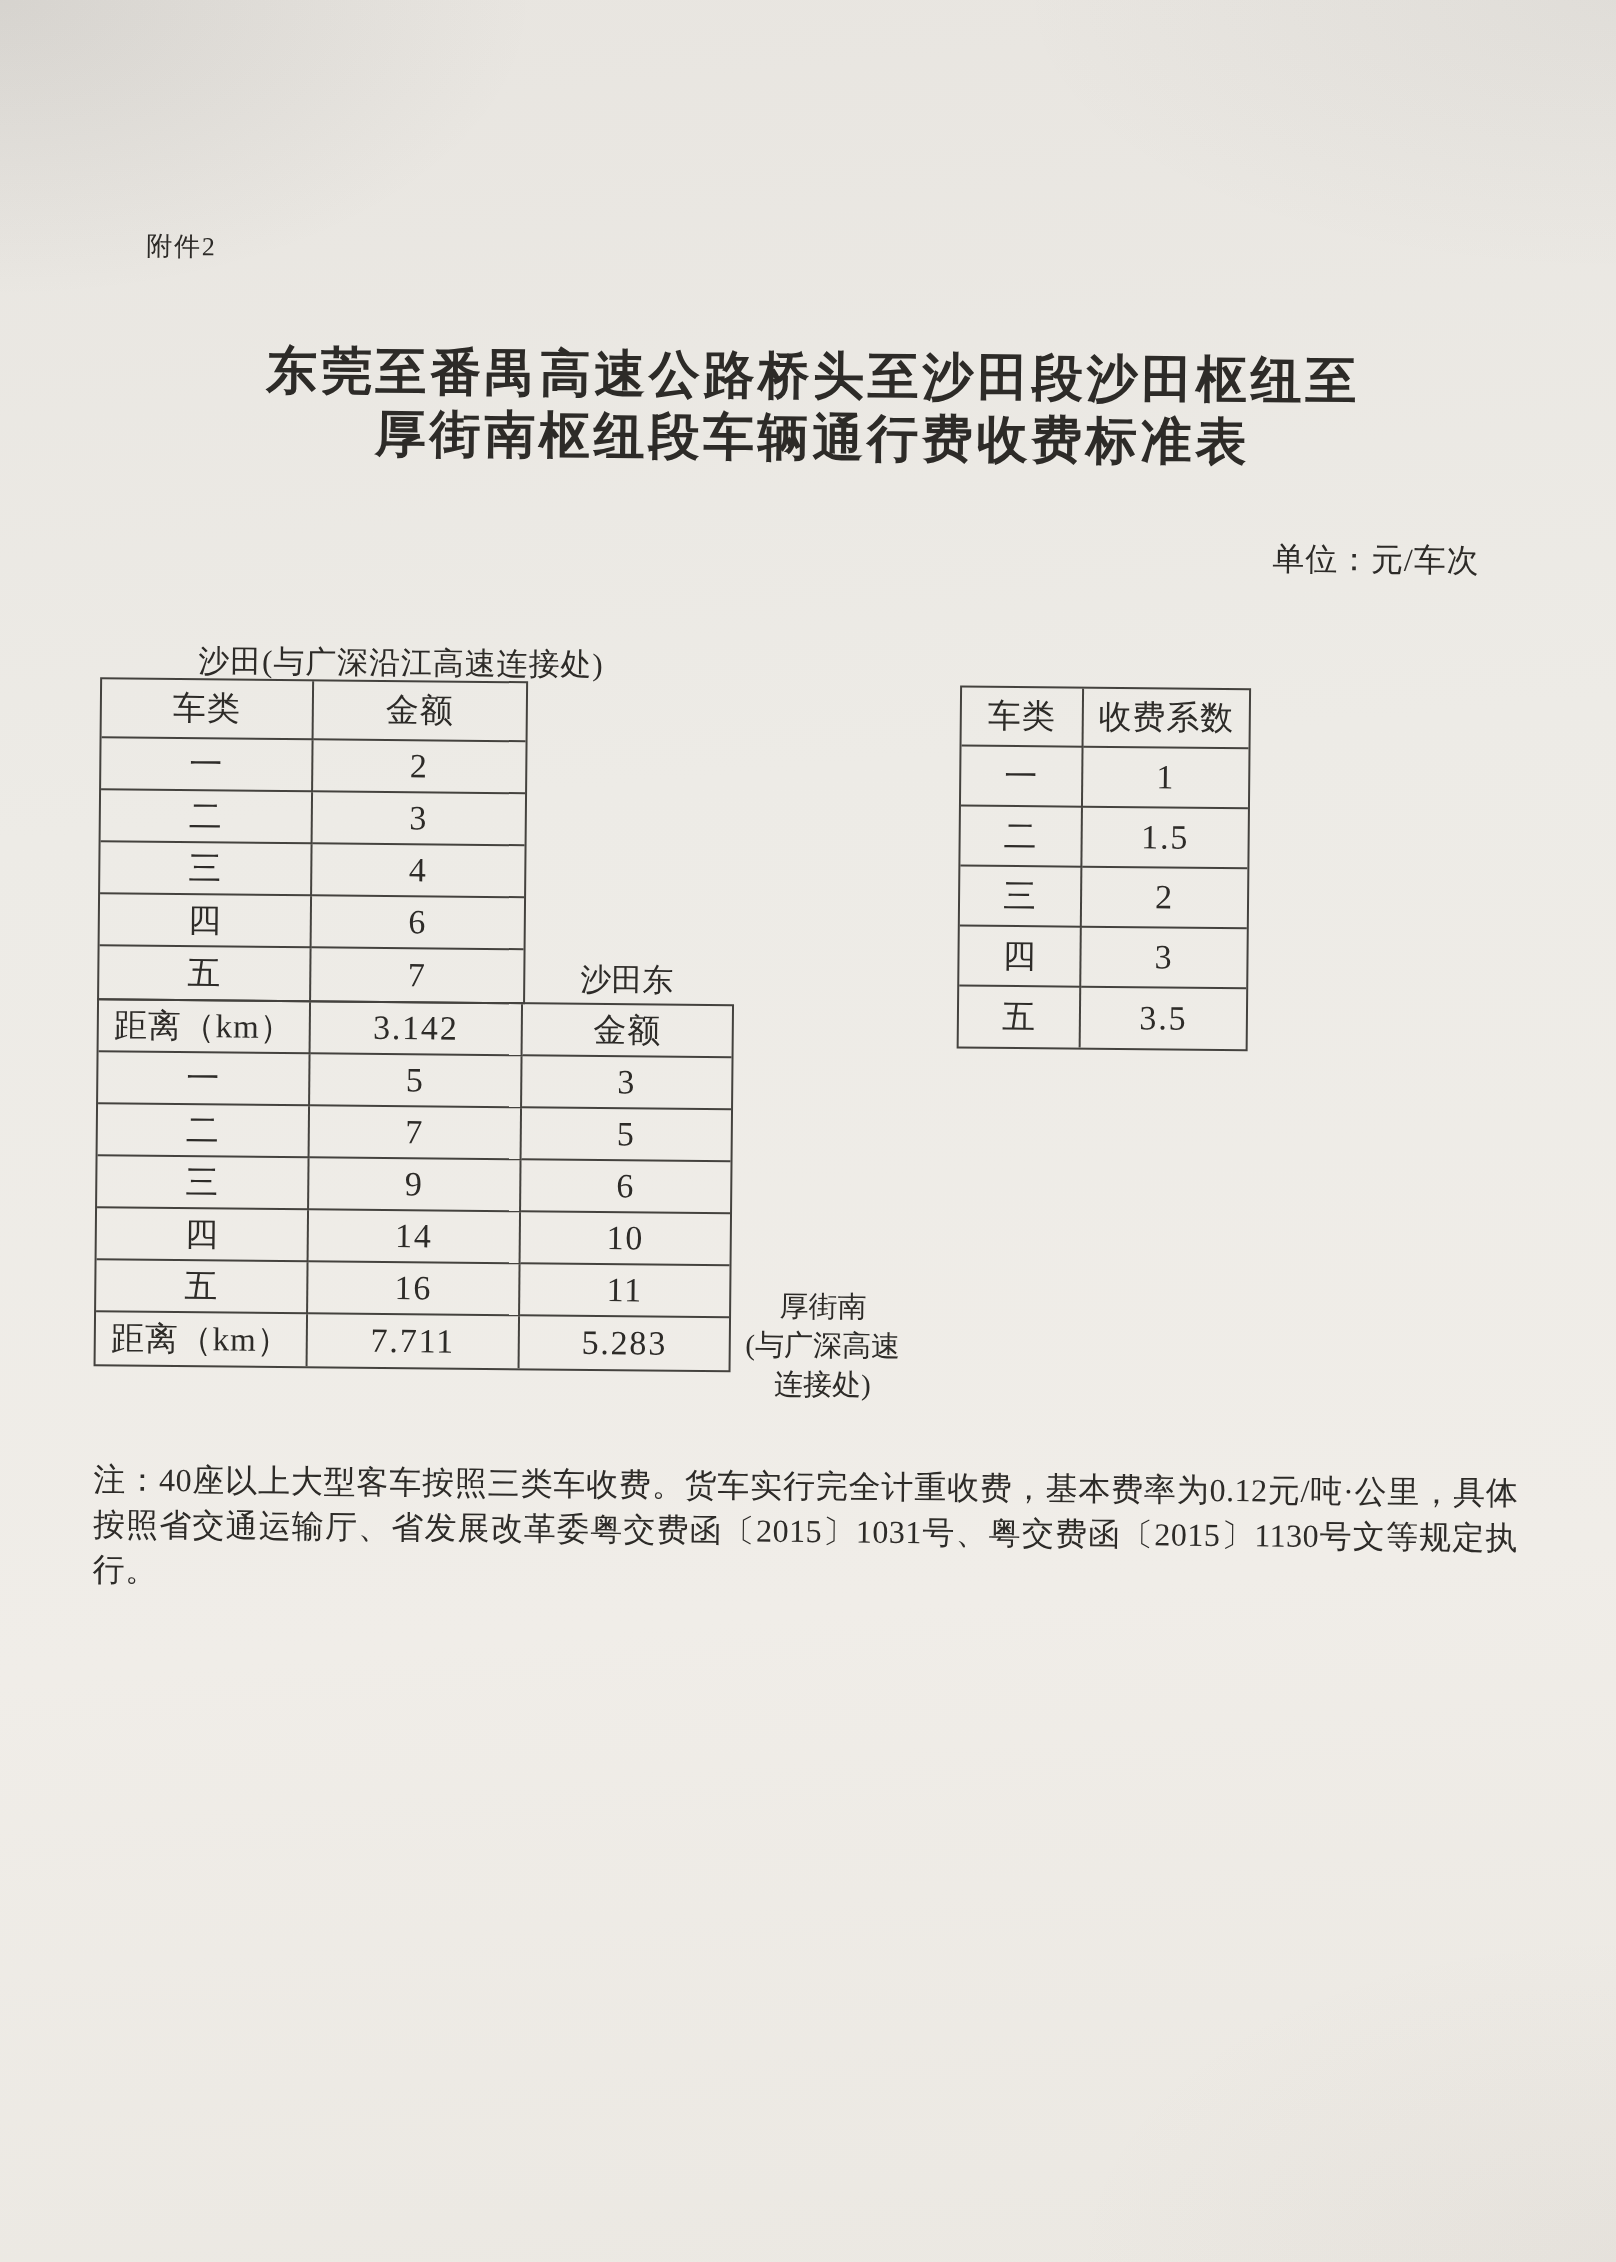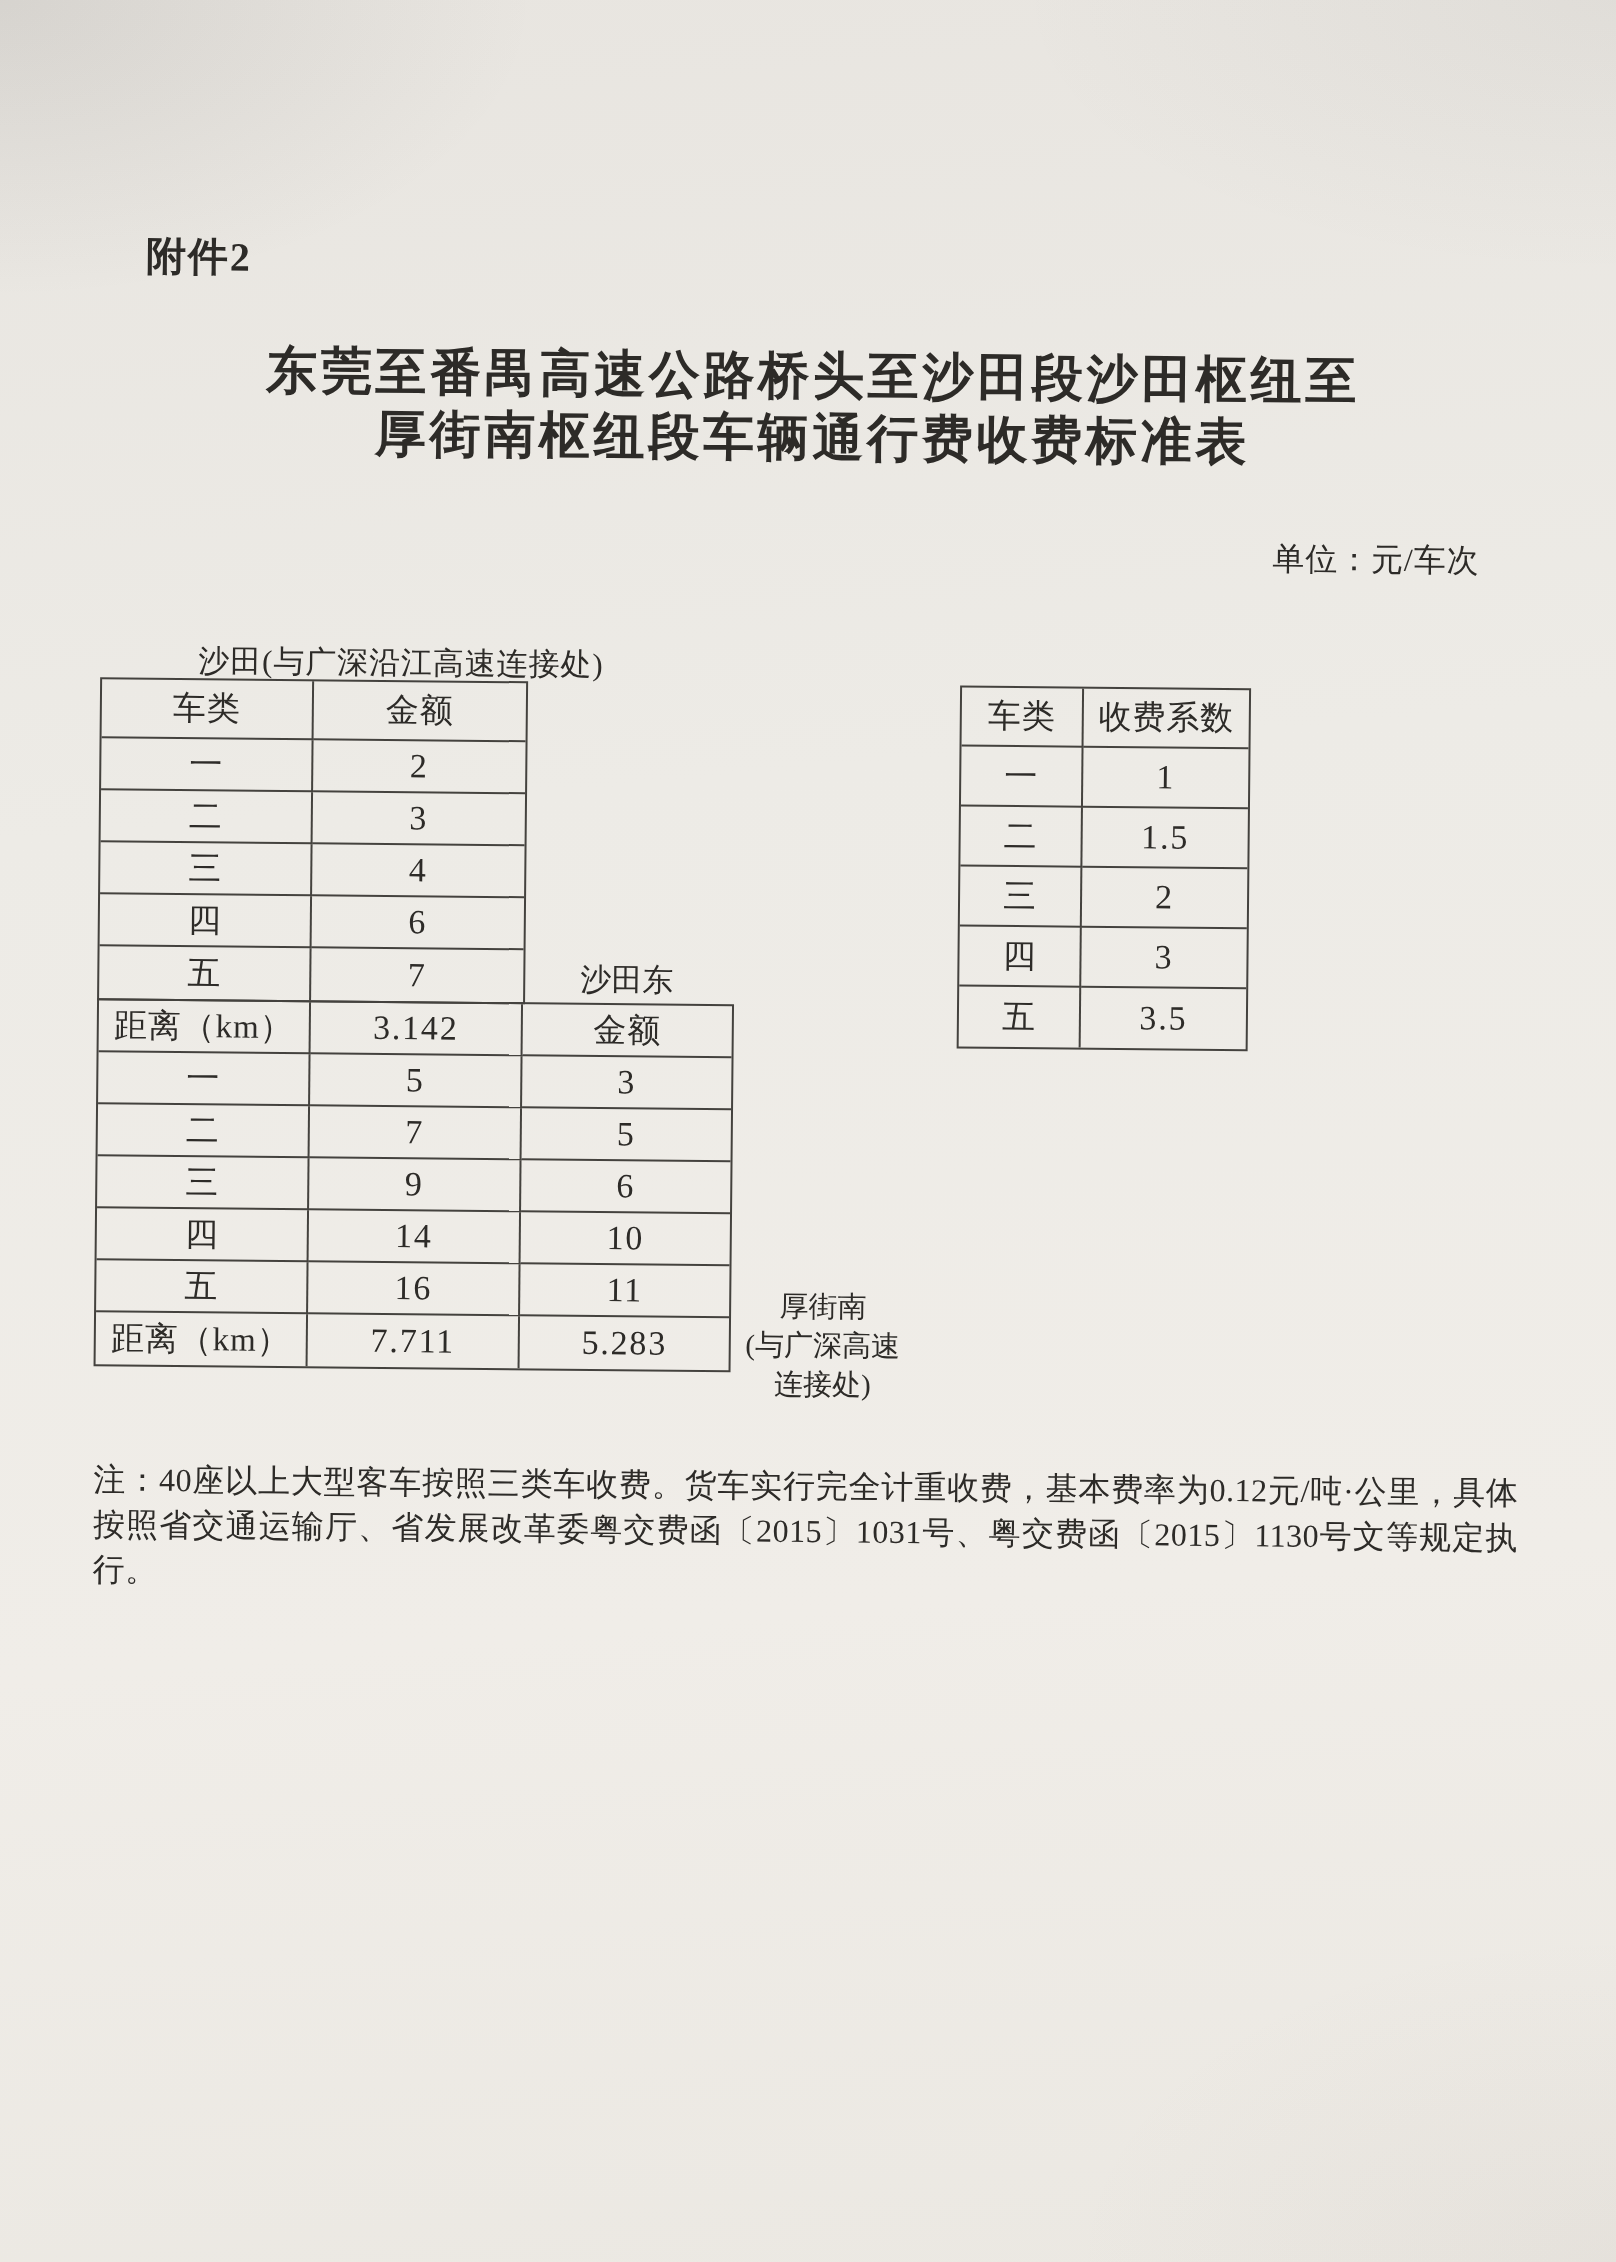--- a/index.html
+++ b/index.html
@@ -18,21 +18,21 @@
     width:1616px;height:2263px;
     overflow:hidden;
     background:
       radial-gradient(826px 459px at 0% 0%, rgba(60,58,55,0.10), transparent 65%),
       radial-gradient(1010px 459px at 100% 0%, rgba(60,58,55,0.05), transparent 60%),
       radial-gradient(918px 551px at 100% 100%, rgba(120,100,95,0.05), transparent 60%),
       linear-gradient(175deg,#e8e5e0 0%, #edebe6 35%, #f0ede8 70%, #ebe8e2 100%);
   }
   .content{position:absolute;inset:0;transform:rotate(0.55deg);transform-origin:50% 40%;}
 
-  .attach{position:absolute;left:140px;top:235px;font-size:40px;letter-spacing:1.8px;font-weight:bold;}
+  .attach{position:absolute;left:140px;top:235px;font-size:26px;letter-spacing:1.8px;}
   .title{position:absolute;left:0;right:0;top:345px;text-align:center;
          font-weight:bold;font-size:51px;line-height:62px;letter-spacing:3.7px;}
   .unit{position:absolute;left:1269px;top:533px;font-size:32px;letter-spacing:0.9px;}
 
   .station-label{position:absolute;left:196px;top:646px;font-size:31px;letter-spacing:0.9px;}
   .sde-label{position:absolute;left:523px;top:961px;width:209px;text-align:center;font-size:31px;}
   .hjn-label{position:absolute;left:712px;top:1287px;width:230px;text-align:center;
              font-size:29px;line-height:39px;}
 
   .tbl{position:absolute;display:grid;border:2.3px solid var(--bd);background:transparent;}

